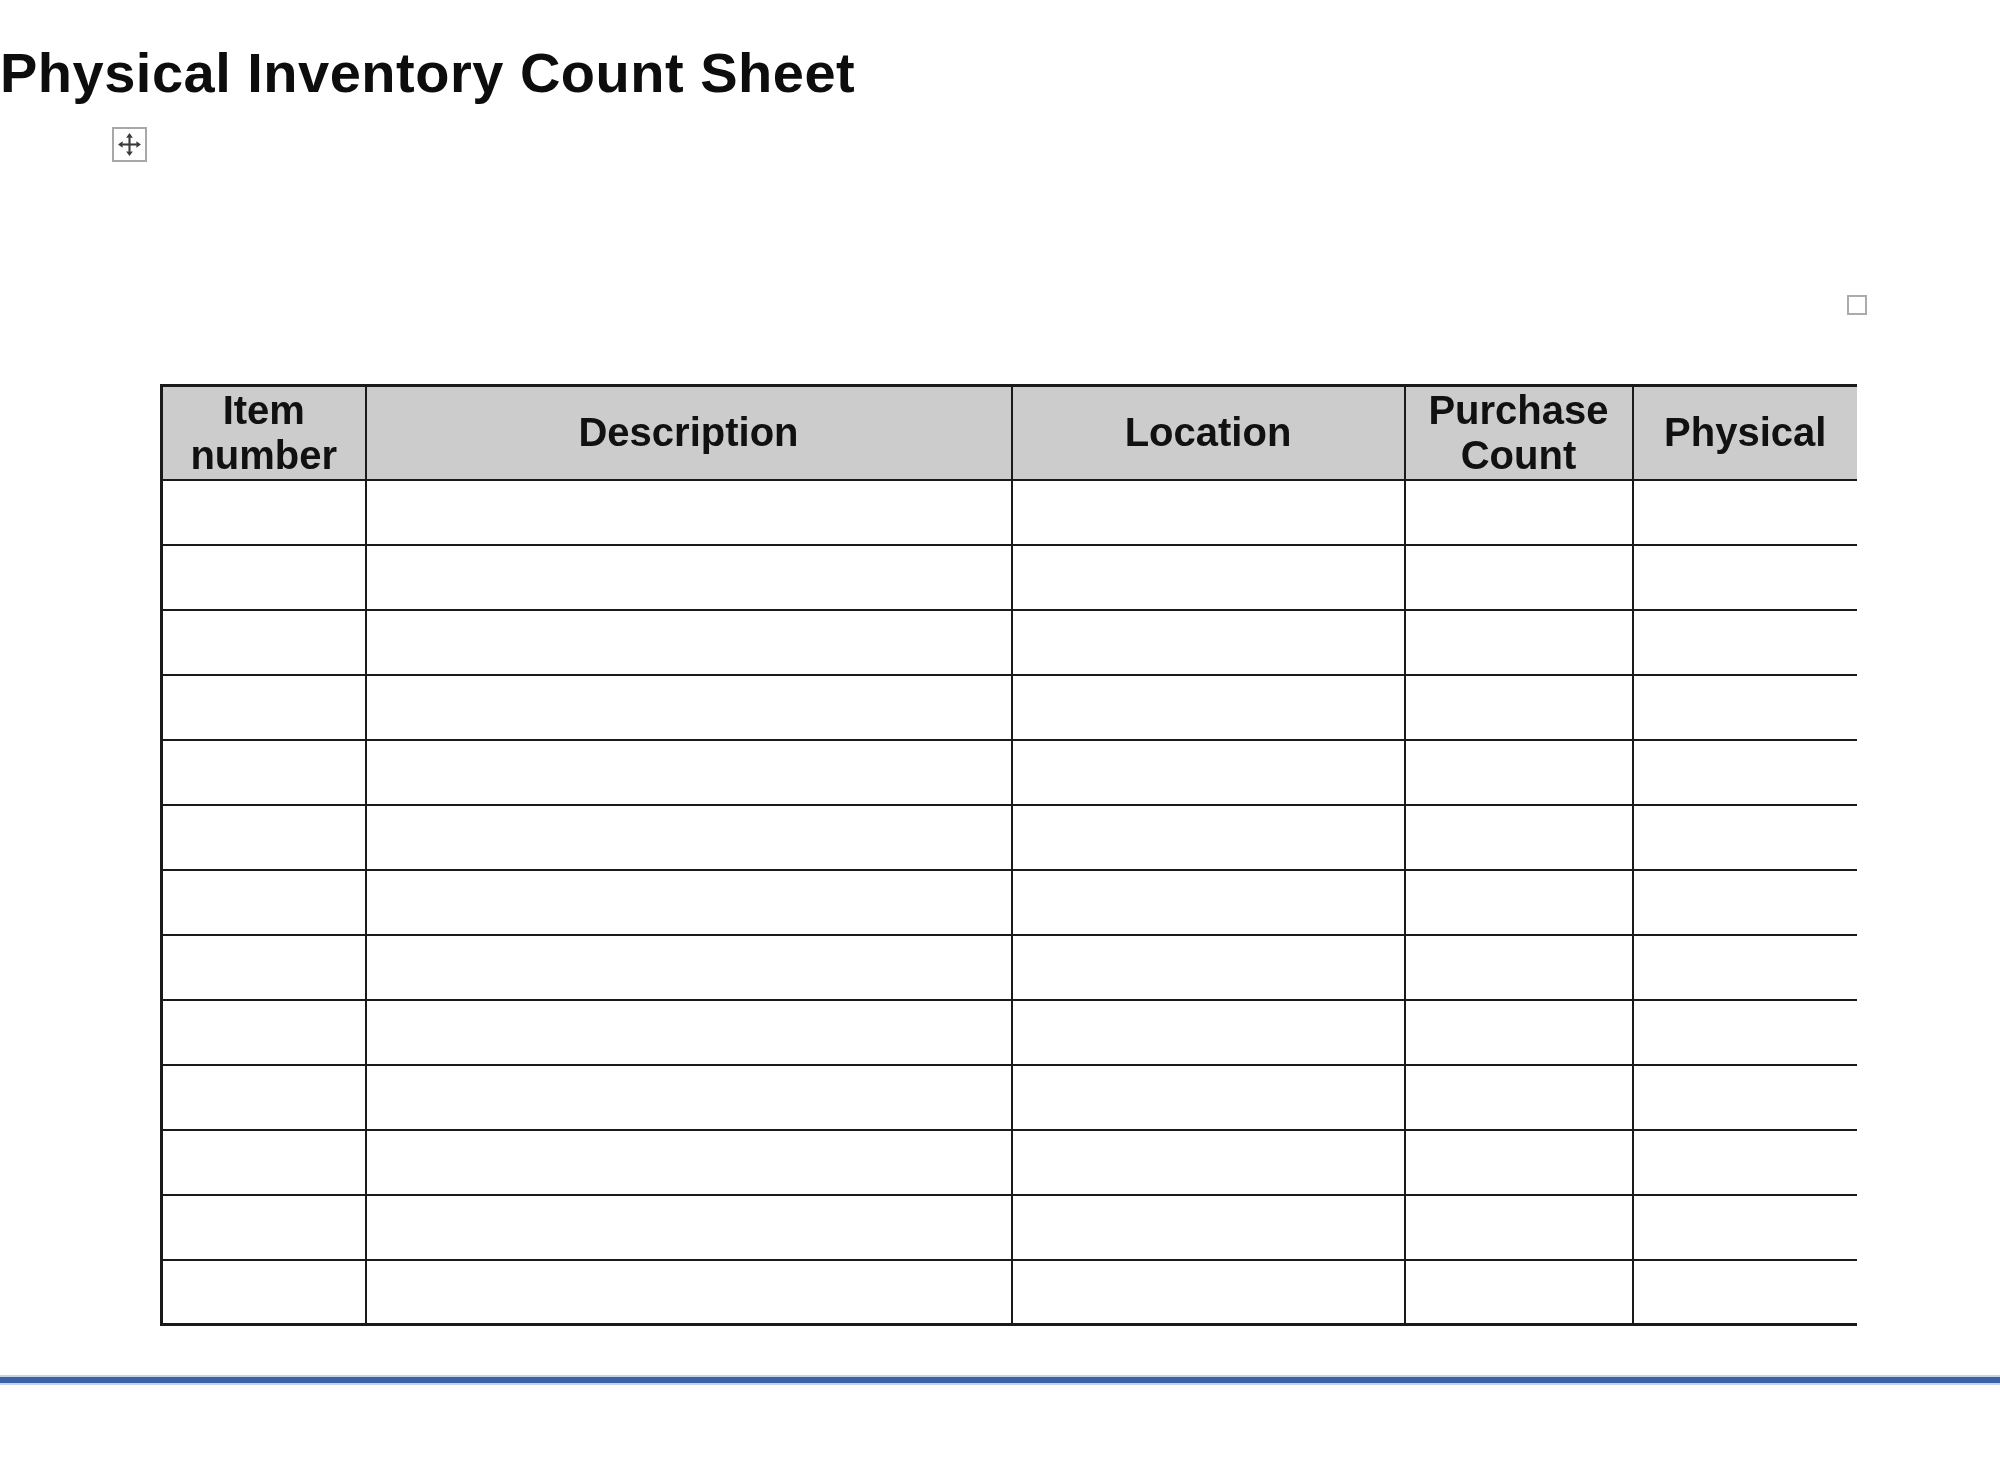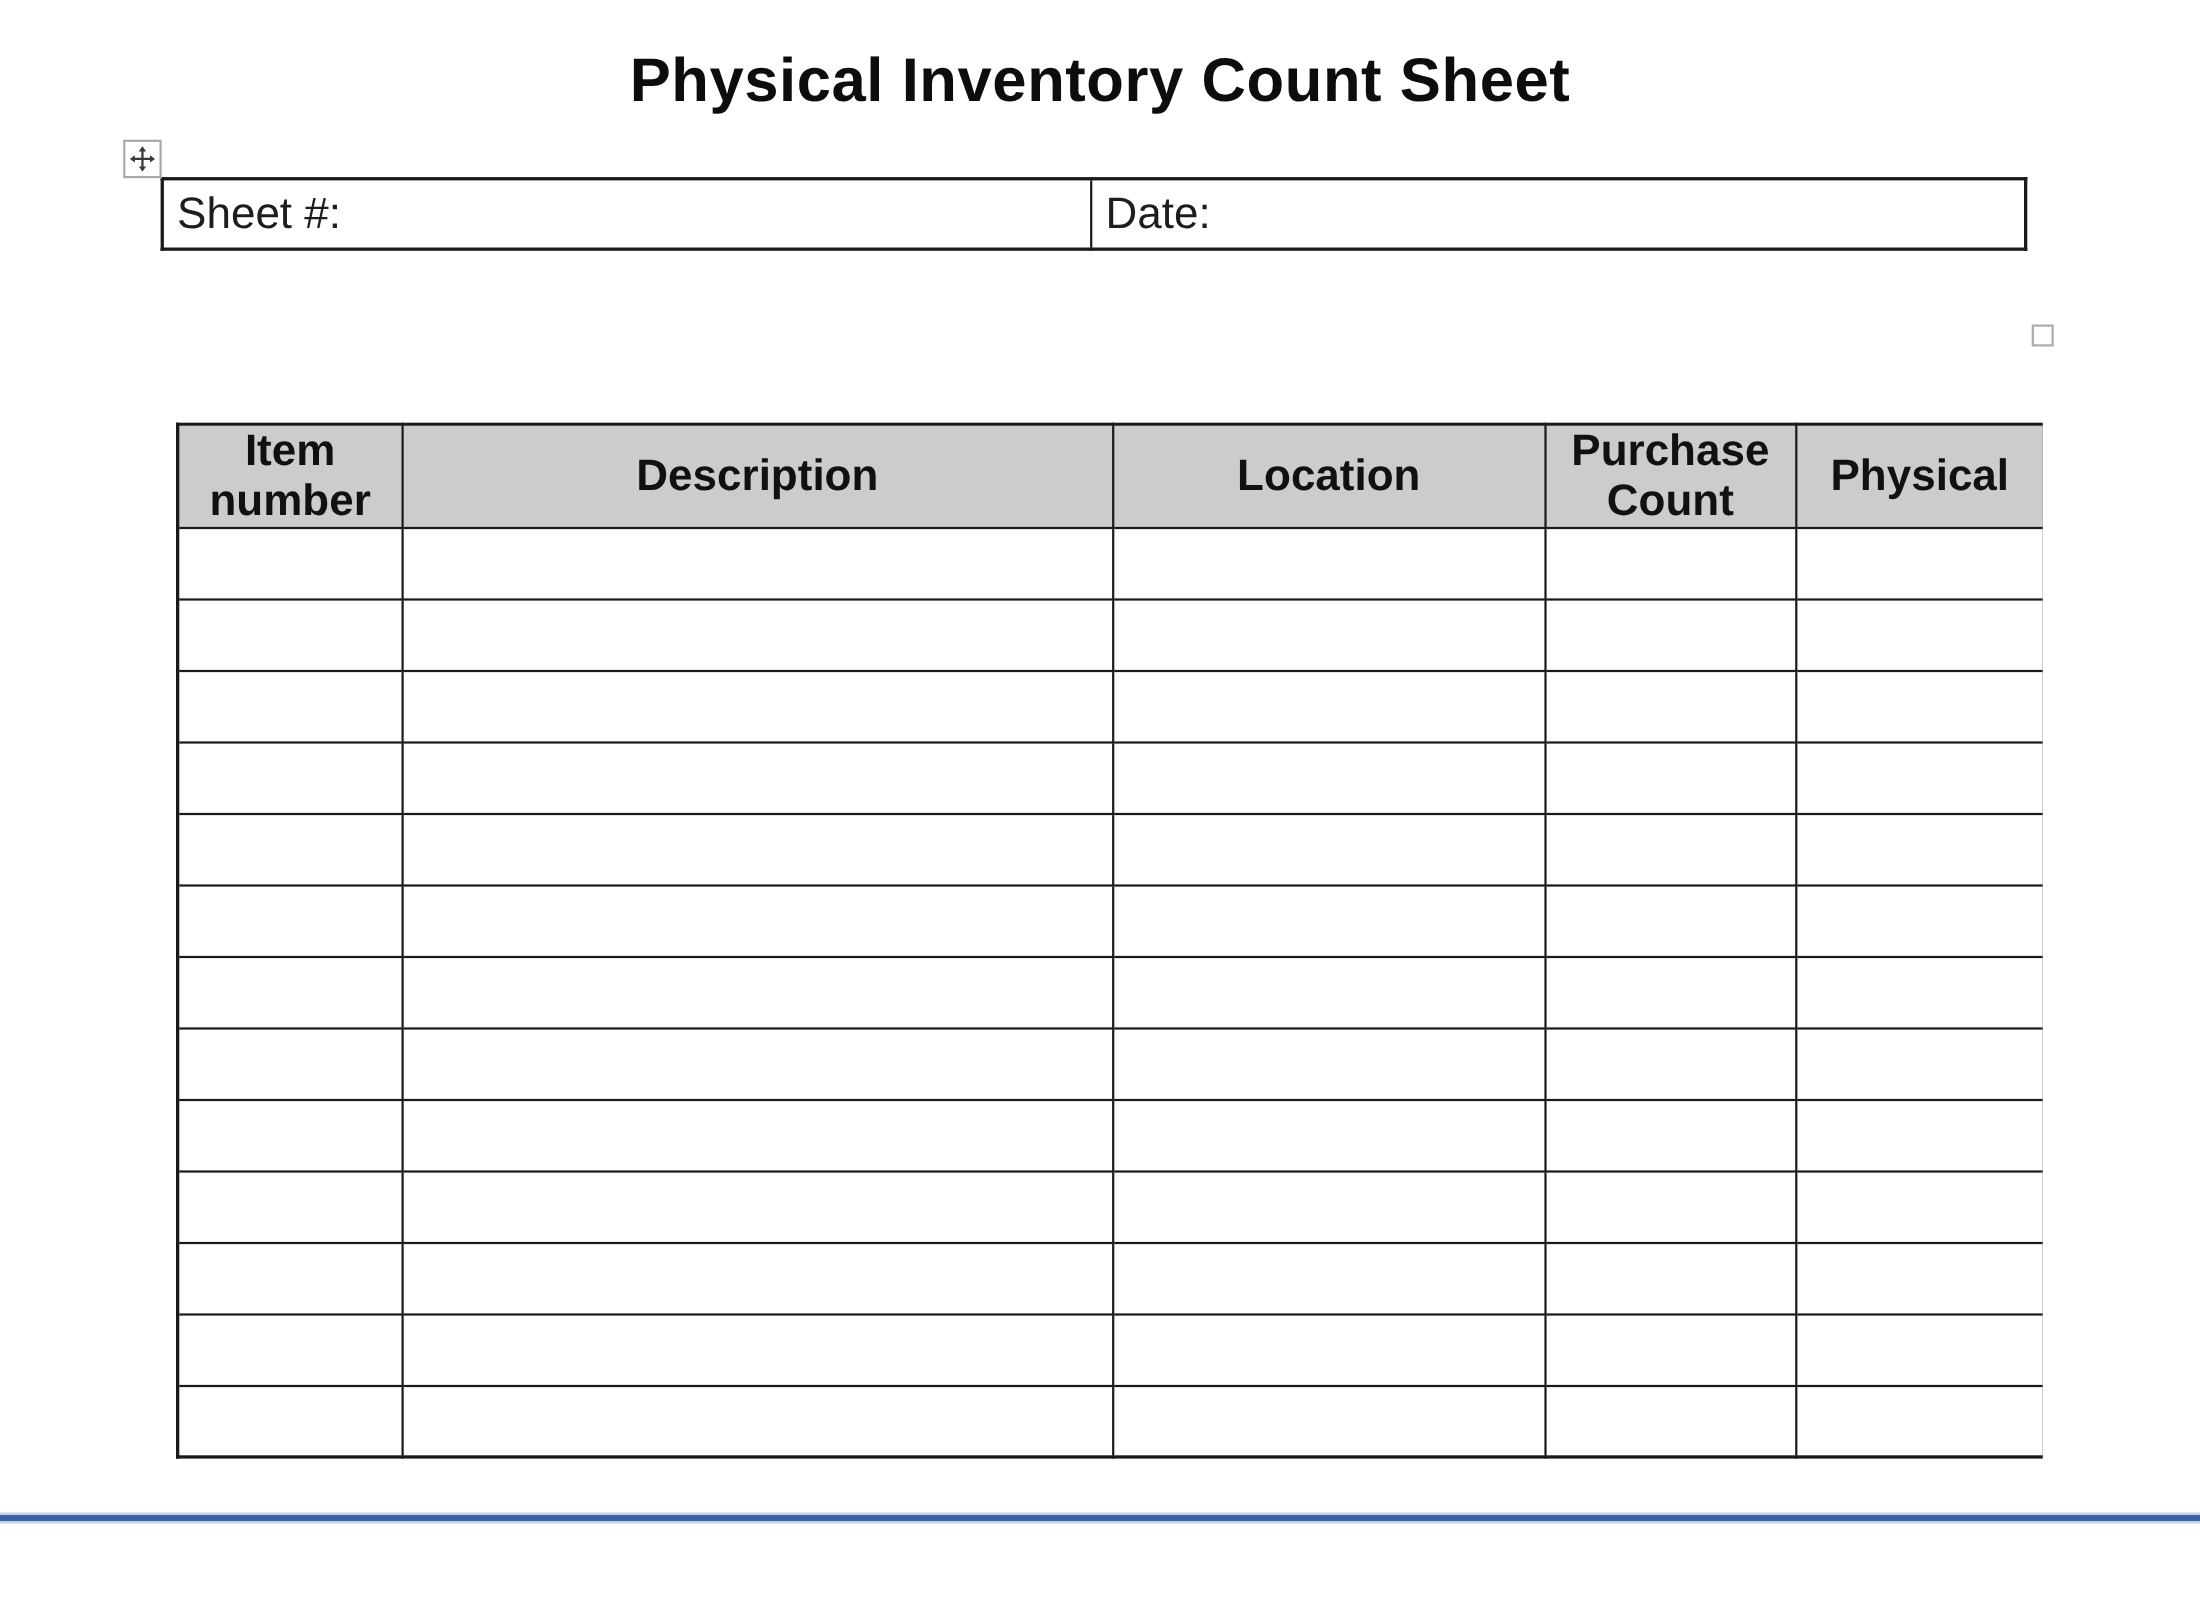--- a/index.html
+++ b/index.html
@@ -1,21 +1,21 @@
 <!DOCTYPE html>
 <html><head>
 <meta charset="utf-8">
 <style>
   * { margin: 0; padding: 0; box-sizing: border-box; }
   html, body { width: 2000px; height: 1465px; background: #ffffff; overflow: hidden; }
   body { position: relative; font-family: "Liberation Sans", sans-serif; color: #141414; }
 
   .doc-title {
     position: absolute; top: 40px; left: 0; width: 2000px;
-    text-align: center; font-size: 56px; font-weight: bold; color: #0d0d0d;
+    text-align: left; font-size: 56px; font-weight: bold; color: #0d0d0d;
     letter-spacing: 0.5px;
   }
 
   
   .move-handle {
     position: absolute; left: 112px; top: 127px; width: 35px; height: 35px;
     background: #ffffff; border: 2px solid #a8a8a8;
     display: flex; align-items: center; justify-content: center;
     cursor: move; z-index: 3;
   }
@@ -87,28 +87,20 @@
     </svg>
   </span>
 </div>
 
 <table class="info-table">
   <colgroup>
     <col style="width: 49.85%">
     <col style="width: 50.15%">
   </colgroup>
   <tbody>
-    <tr>
-      <td>
-        <span>Sheet #:</span>
-      </td>
-      <td>
-        <span>Date:</span>
-      </td>
-    </tr>
   </tbody>
 </table>
 
 <div class="resize-handle"></div>
 
 <div class="inventory-wrap">
   <table class="inventory-table">
     <colgroup>
       <col style="width: 204px">
       <col style="width: 646px">

